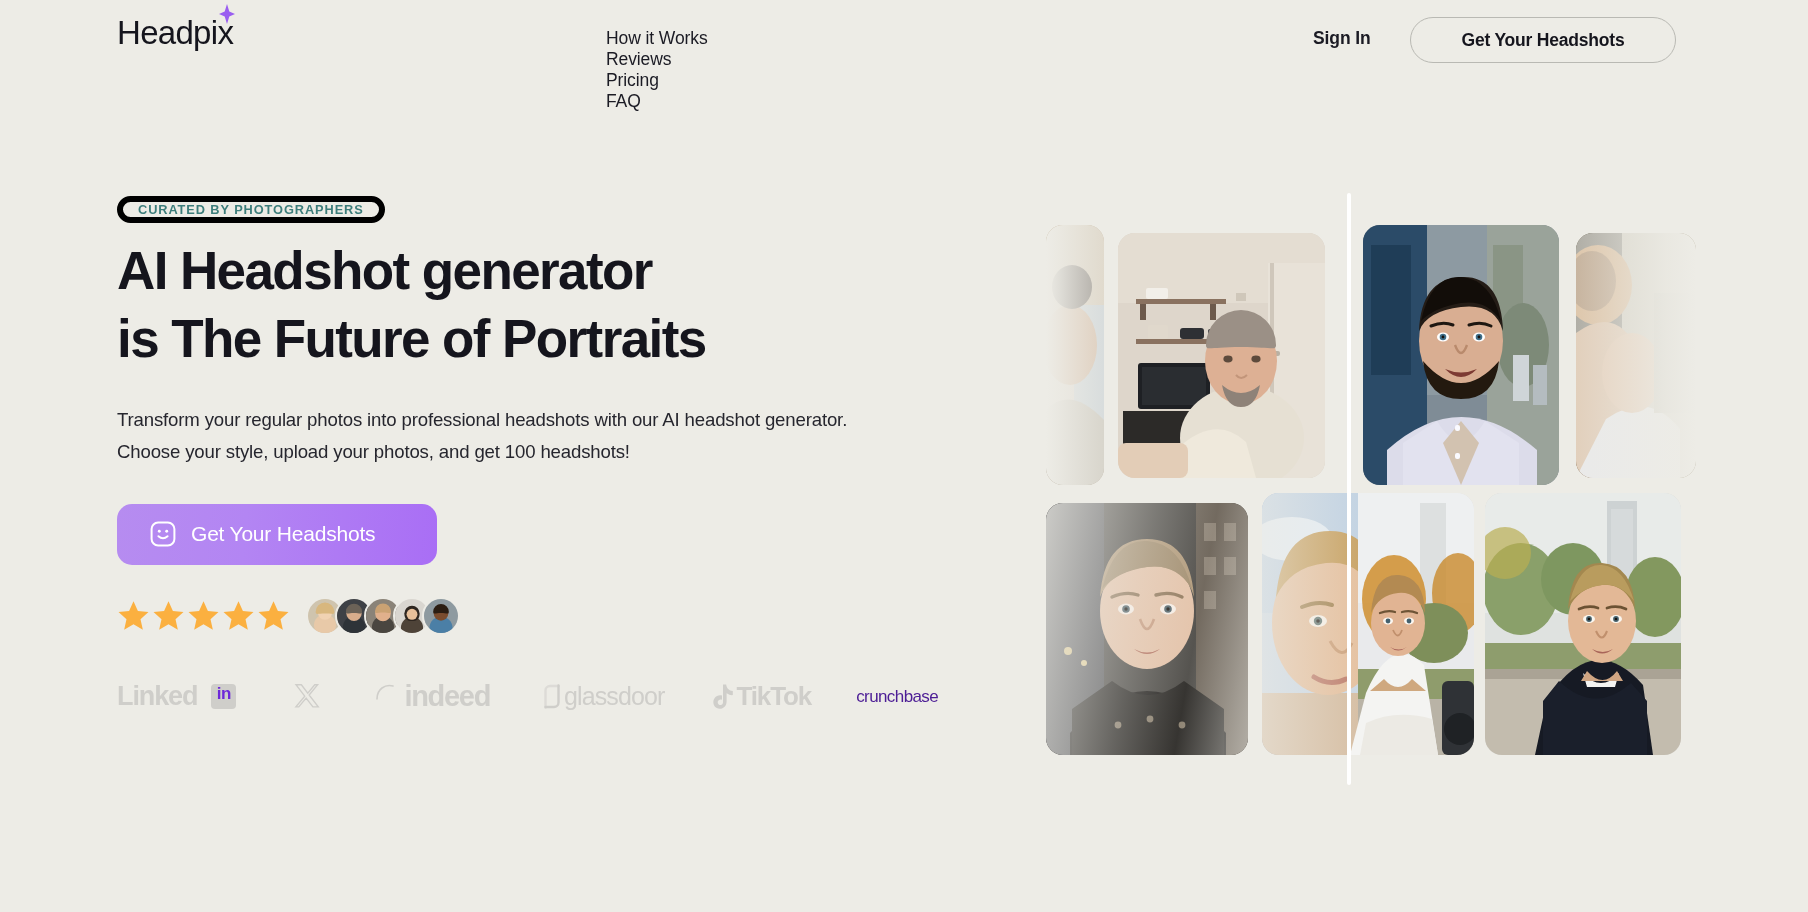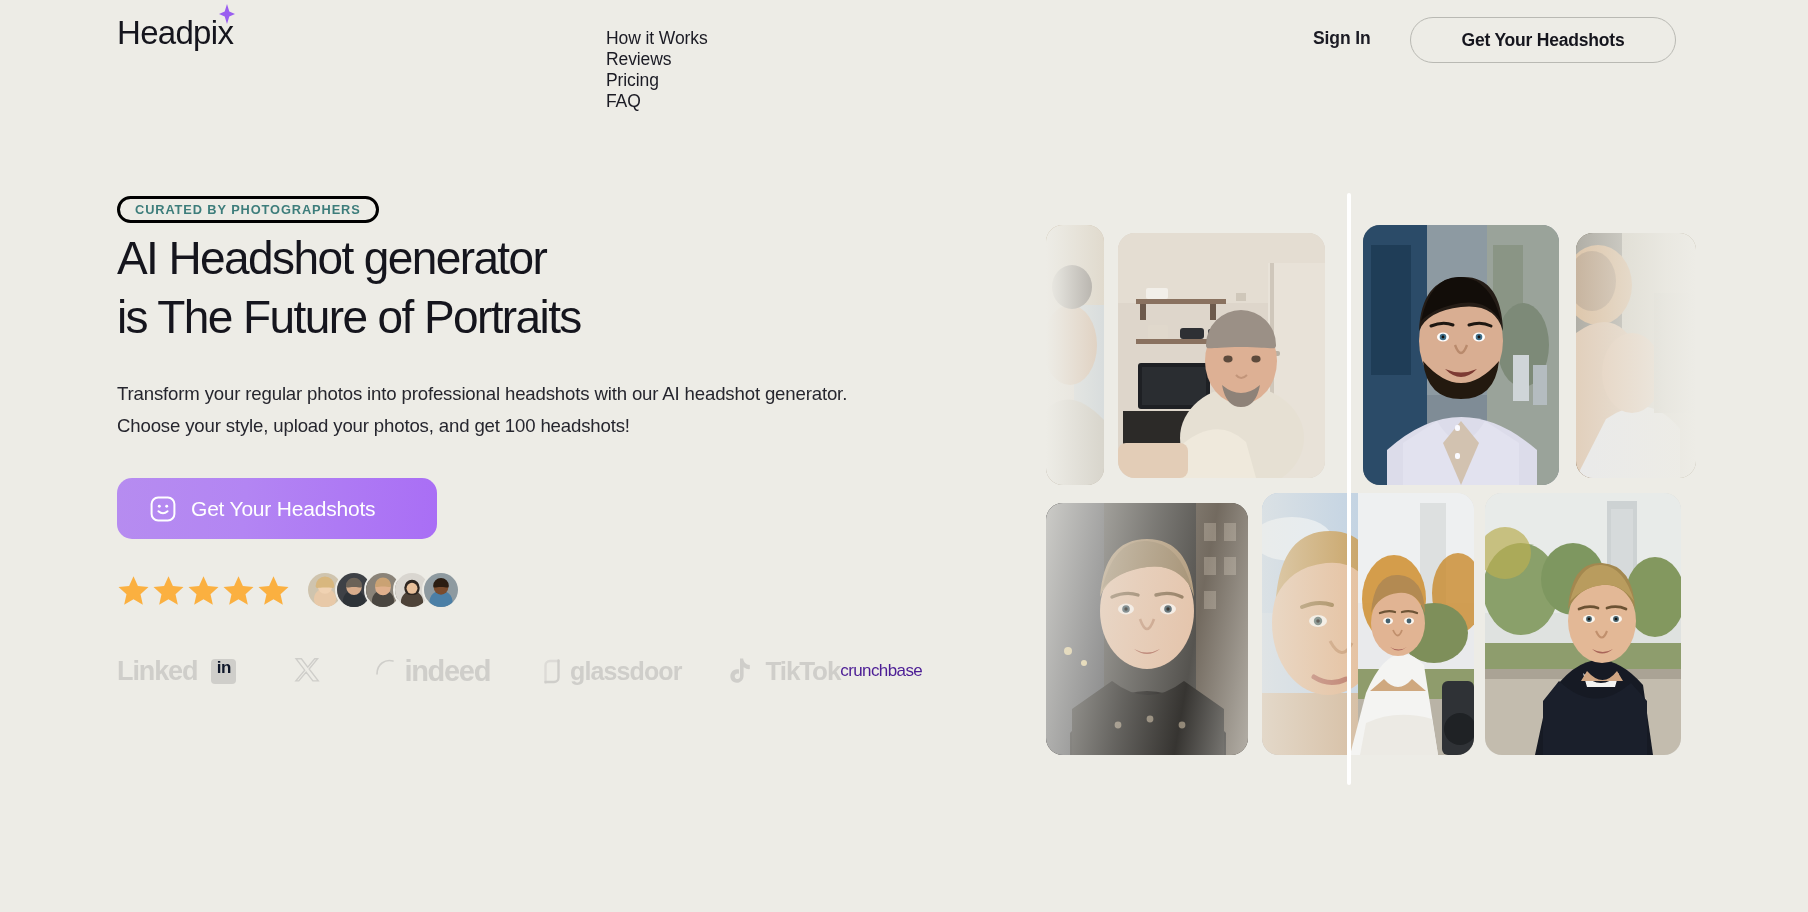--- a/index.html
+++ b/index.html
@@ -102,32 +102,32 @@
     position: absolute;
     left: 117px;
     top: 196px;
     width: 880px;
   }
   .badge {
     display: inline-flex;
     align-items: center;
     height: 27px;
     padding: 0 15px;
-    border: 3px solid #000000;
+    border: 6px solid #000000;
     border-radius: 14px;
     color: #3d7d7b;
     font-size: 12.8px;
     font-weight: 600;
     letter-spacing: 0.9px;
   }
   .headline {
-    margin-top: 6px;
-    font-size: 46px;
+    margin-top: 14px;
+    font-size: 53px;
     line-height: 1.28;
-    font-weight: 400;
+    font-weight: 700;
     letter-spacing: -1.6px;
     color: #15151d;
     font-family: "Liberation Sans Narrow", "Liberation Sans", sans-serif;
     max-width: 840px;
   }
   .subcopy {
     margin-top: 31px;
     font-size: 18.6px;
     line-height: 1.73;
     color: #26262e;
@@ -205,28 +205,28 @@
     align-items: center;
     color: #cfceca;
     font-weight: 700;
     white-space: nowrap;
     gap: 12px;
   }
   .b-linkedin { font-size: 27px; letter-spacing: -1.1px; margin-right: 57px; }
   .b-linkedin .inbox {
     display: inline-flex; align-items: center; justify-content: center;
     width: 25px; height: 25px; border-radius: 4px;
-    background: #cfceca; color: #0f172a; font-size: 17px;
+    background: #cfceca; color: #6d28d9; font-size: 17px;
     margin-left: 2px; font-weight: 700; letter-spacing: -0.5px;
     padding-bottom: 6px;
   }
   .b-x { margin-right: 52px; }
   .b-indeed { font-size: 29px; letter-spacing: -1.3px; margin-right: 50px; position: relative; }
-  .b-glassdoor { font-size: 25px; letter-spacing: -0.9px; font-weight: 700; margin-right: 46px; display:flex; align-items:center; gap:6px;}
-  .b-tiktok { font-size: 26px; letter-spacing: -1.1px; display:flex; align-items:center; gap:12px;text-align:right;}
+  .b-glassdoor { font-size: 25px; letter-spacing: -0.9px; font-weight: 400; margin-right: 46px; display:flex; align-items:center; gap:0;}
+  .b-tiktok { font-size: 26px; letter-spacing: -1.1px; margin-right: 45px; display:flex; align-items:center; gap:0;text-align:right;}
   .b-crunchbase { font-size: 17px; letter-spacing: -0.6px; font-weight: 400; color: #4c1d95; }
 
   
   .gallery {
     position: absolute;
     left: 1046px;
     top: 225px;
     width: 650px;
     height: 578px;
   }

